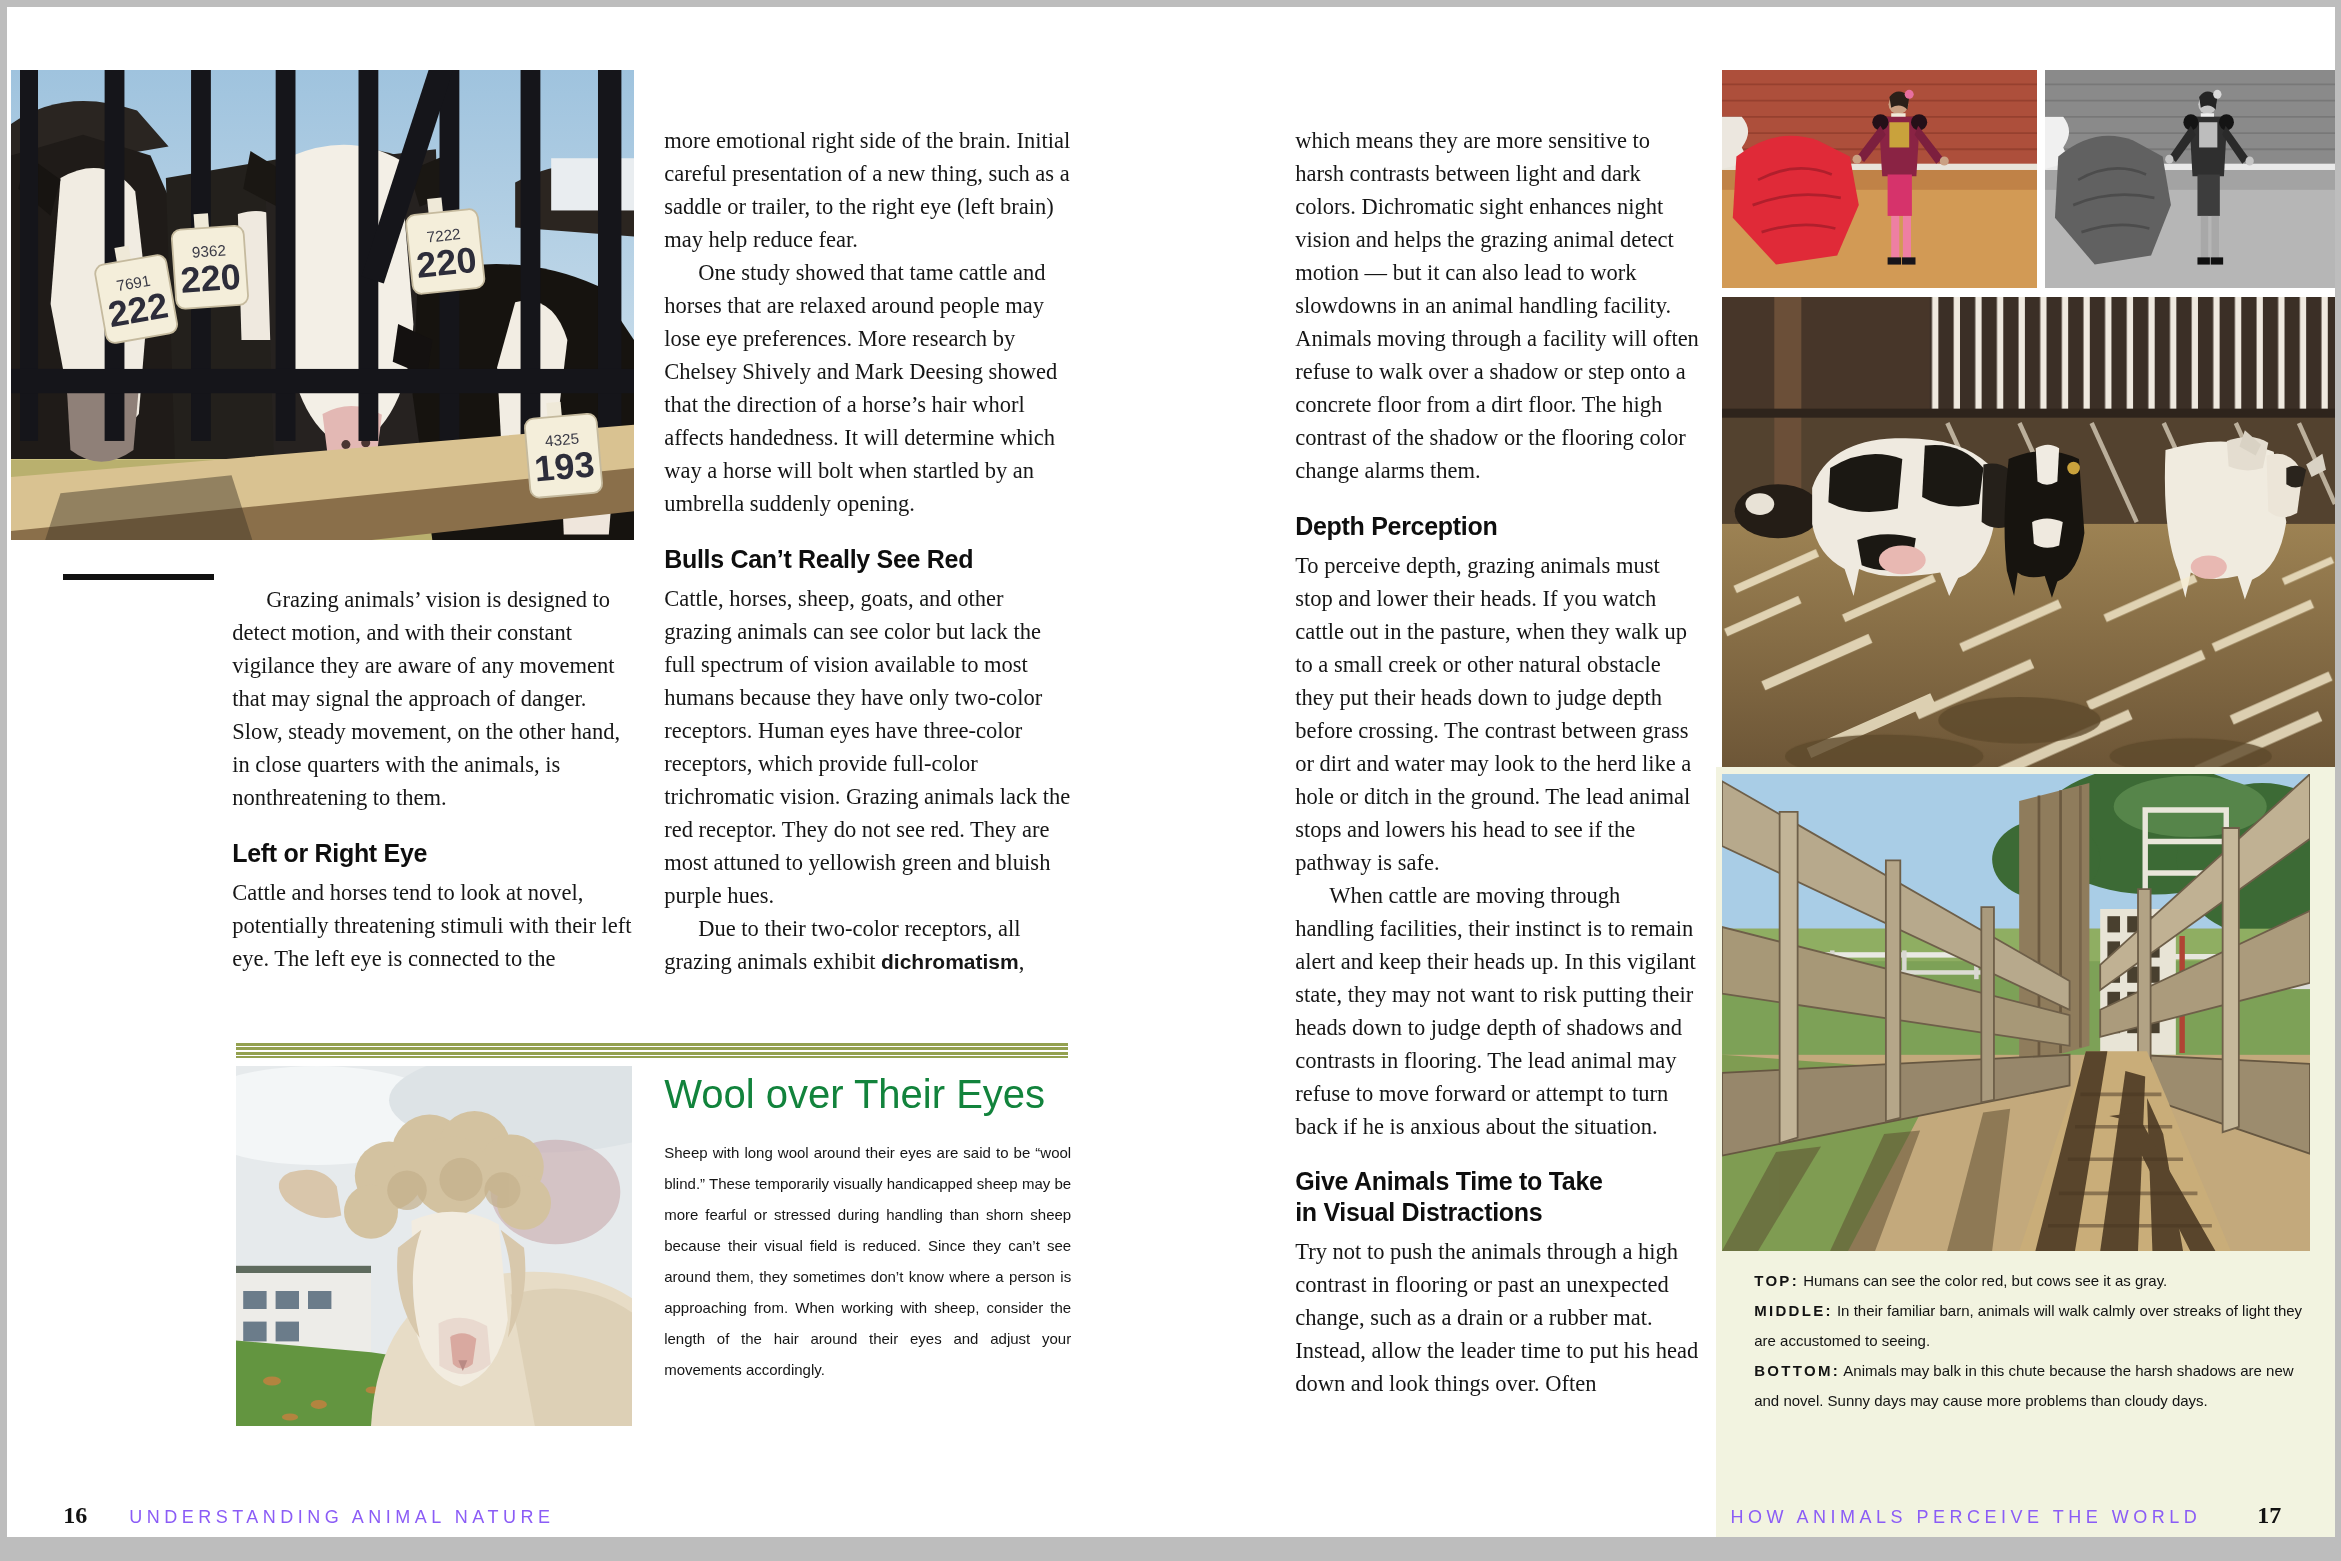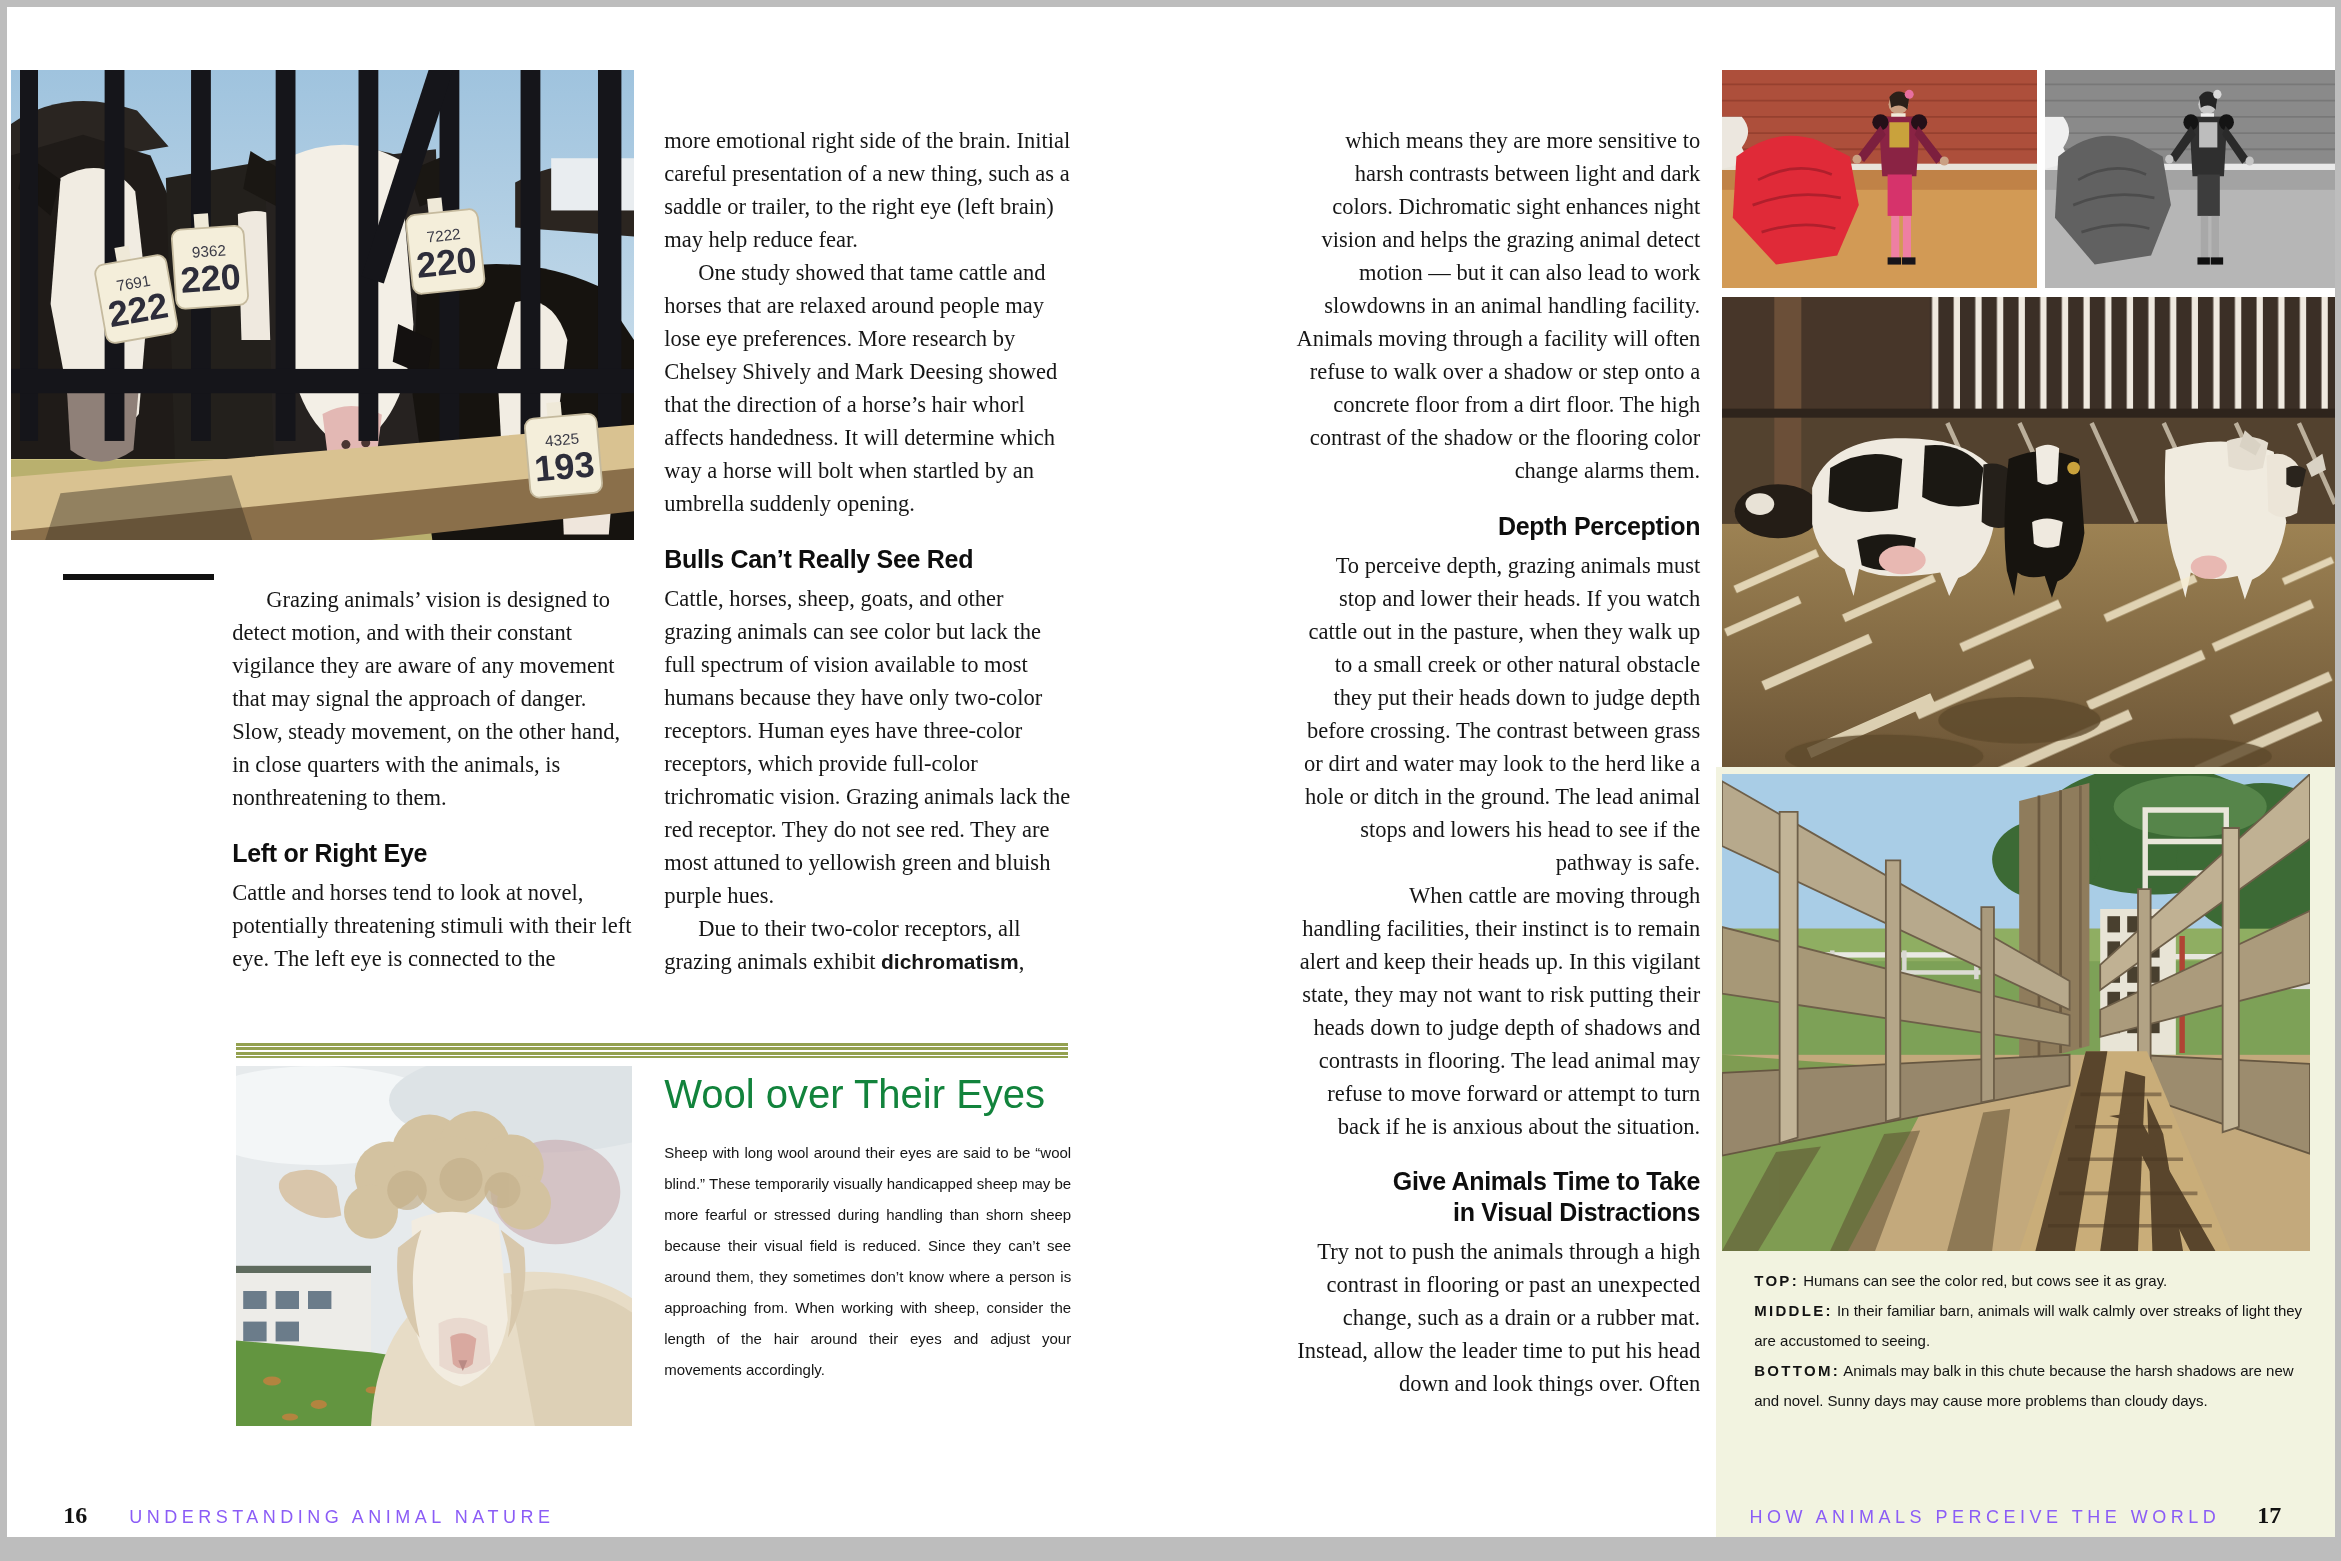--- a/index.html
+++ b/index.html
@@ -200,21 +200,21 @@
    </svg>
   </div>
 
   <div class="abs" style="left:657px;top:1065px;width:407px;">
     <h2 class="green-head">Wool over Their Eyes</h2>
     <div class="sidebar-body">Sheep with long wool around their eyes are said to be “wool blind.” These temporarily visually handicapped sheep may be more fearful or stressed during handling than shorn sheep because their visual field is reduced. Since they can’t see around them, they sometimes don’t know where a person is approaching from. When working with sheep, consider the length of the hair around their eyes and adjust your movements accordingly.</div>
   </div>
 
   <div class="abs cream" style="left:1709px;top:760px;width:619px;height:770px;"></div>
 
-  <div class="abs serif" style="left:1288px;top:117px;width:405px;text-align:right;">
+  <div class="abs serif" style="left:1288px;top:117px;width:405px;">
     <p>which means they are more sensitive to harsh contrasts between light and dark colors. Dichromatic sight enhances night vision and helps the grazing animal detect motion — but it can also lead to work slowdowns in an animal handling facility. Animals moving through a facility will often refuse to walk over a shadow or step onto a concrete floor from a dirt floor. The high contrast of the shadow or the flooring color change alarms them.</p>
     <h3 class="runhead">Depth Perception</h3>
     <p>To perceive depth, grazing animals must stop and lower their heads. If you watch cattle out in the pasture, when they walk up to a small creek or other natural obstacle they put their heads down to judge depth before crossing. The contrast between grass or dirt and water may look to the herd like a hole or ditch in the ground. The lead animal stops and lowers his head to see if the pathway is safe.</p>
     <p class="indent">When cattle are moving through handling facilities, their instinct is to remain alert and keep their heads up. In this vigilant state, they may not want to risk putting their heads down to judge depth of shadows and contrasts in flooring. The lead animal may refuse to move forward or attempt to turn back if he is anxious about the situation.</p>
     <h3 class="runhead">
           <span style="display:block">Give Animals Time to Take</span>
           <span style="display:block">in Visual Distractions</span>
         </h3>
     <p>Try not to push the animals through a high contrast in flooring or past an unexpected change, such as a drain or a rubber mat. Instead, allow the leader time to put his head down and look things over. Often</p>
   </div>
@@ -477,18 +477,18 @@
     <div><span class="lbl">MIDDLE:</span> <span>In their familiar barn, animals will walk calmly over streaks of light they are accustomed to seeing.</span></div>
     <div><span class="lbl">BOTTOM:</span> <span>Animals may balk in this chute because the harsh shadows are new and novel. Sunny days may cause more problems than cloudy days.</span></div>
   </div>
 
   <div class="abs footer" style="left:56px;top:1495px;">
     <span class="num">16</span>
     <span class="chap" style="margin-left:38px;">UNDERSTANDING ANIMAL NATURE</span>
   </div>
   <div class="abs footer" style="right:54px;top:1495px;text-align:right;">
     <span class="chap">HOW ANIMALS PERCEIVE THE WORLD</span>
-    <span class="num" style="margin-left:33px;">17</span>
+    <span class="num" style="margin-left:52px;">17</span>
   </div>
 
  </div>
 </div>
 
 
 </body></html>

